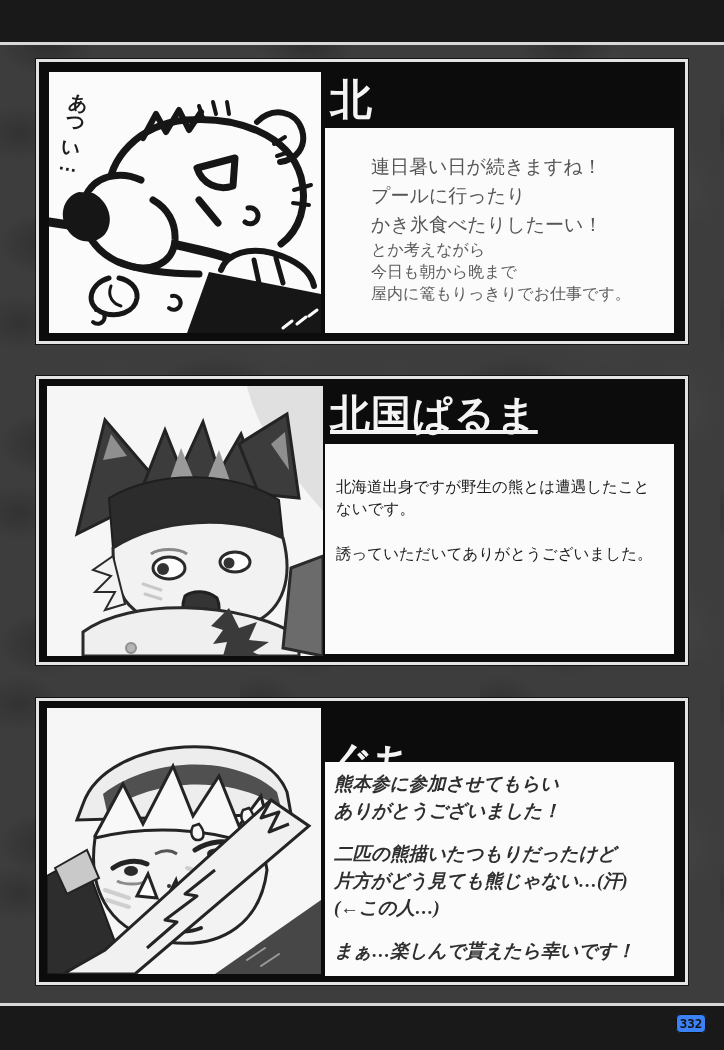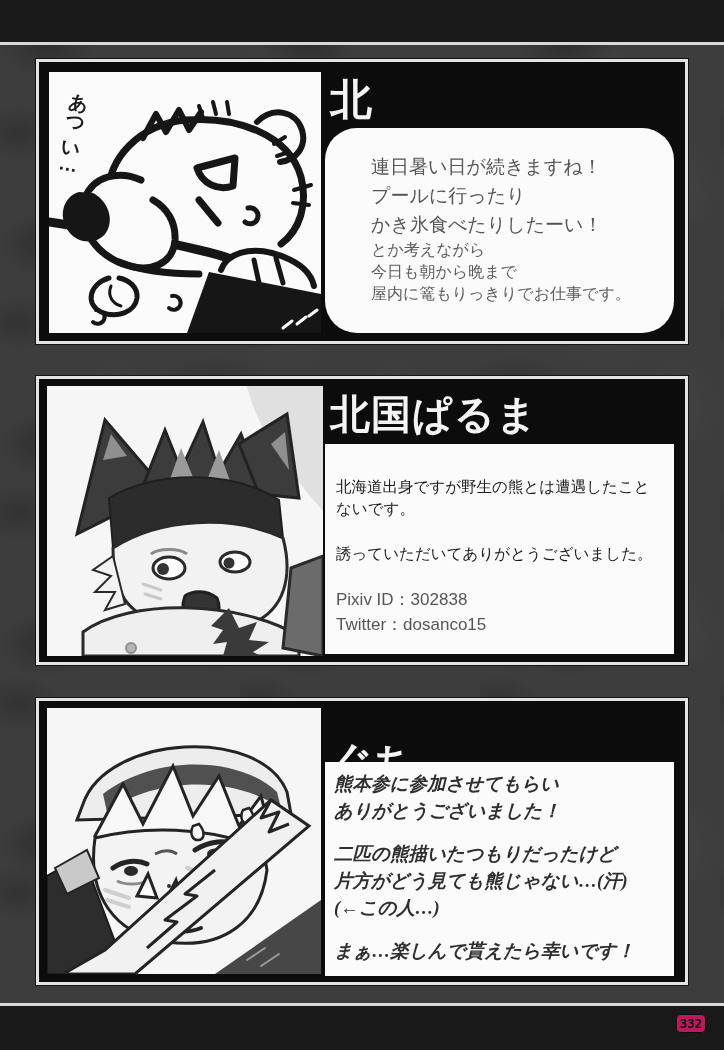--- a/index.html
+++ b/index.html
@@ -40,29 +40,29 @@
   .p2 .illus{left:8px;top:7px;width:276px;height:270px;}
   .p3 .illus{left:8px;top:7px;width:274px;height:266px;}
   .illus svg{display:block;width:100%;height:100%;}
 
   .title{
     position:absolute;left:291px;margin:0;color:#f4f4f4;
     font-family:"Liberation Serif","DejaVu Serif",serif;font-weight:bold;
     letter-spacing:1px;white-space:nowrap;
   }
   .p1 .title{top:10px;font-size:42px;}
-  .p2 .title{top:8px;font-size:40px;}
+  .p2 .title{top:8px;font-size:40px;text-decoration:underline;}
   .p3 .title{top:6px;font-size:42px;margin-top:27px;}
 
   .textbox{
     position:absolute;left:286px;width:349px;box-sizing:border-box;
     background:#fbfbfb;
   }
   .p1 .textbox{top:66px;height:205px;padding:24px 8px 0 46px;
-    color:#555;font-size:19px;line-height:29px;border-radius:32px;}
+    color:#555;font-size:19px;line-height:29px;}
   .p1 .block2{font-size:16px;line-height:22px;color:#5c5c5c;}
 
   .p2 .textbox{top:65px;height:210px;padding:32px 8px 0 11px;}
   .p2 .bold{font-weight:normal;color:#1c1c1c;font-size:15.5px;line-height:22px;}
   .p2 .block2{margin-top:23px;}
   .p2 .contacts{margin-top:22px;color:#565656;font-size:17px;line-height:25px;}
 
   .p3 .textbox{top:61px;height:214px;padding:9px 6px 0 9px;
     font-family:"Liberation Serif","DejaVu Serif",serif;font-weight:600;
     color:#2f2f2f;font-size:18.5px;line-height:27px;font-style:italic;}
@@ -72,21 +72,21 @@
 
   .caption-v{
     position:absolute;left:12px;top:8px;
     writing-mode:vertical-rl;text-orientation:upright;
     font-size:19px;font-weight:bold;color:#1d1d1d;
     transform:rotate(10deg);letter-spacing:3px;
   }
 
   .pageno{
     position:absolute;left:676px;top:8px;width:30px;height:19px;
-    background:#be185d;border-radius:5px;
+    background:#3b82f6;border-radius:5px;
     display:flex;align-items:center;justify-content:center;
     box-shadow:0 0 0 1px #0e0e0e inset;
   }
   .pageno span{
     font-family:"DejaVu Sans Mono","Liberation Mono",monospace;
     font-weight:bold;font-size:12.5px;color:#101010;letter-spacing:0;
   }
 </style>
 </head>
 <body>
@@ -171,24 +171,20 @@
       </svg>
     </div>
     <h2 class="title">北国ぱるま</h2>
     <div class="textbox">
       <div class="bold block1">
         <div class="line">北海道出身ですが野生の熊とは遭遇したこと</div>
         <div class="line">ないです。</div>
       </div>
       <div class="bold block2">
         <div class="line">誘っていただいてありがとうございました。</div>
-      </div>
-      <div class="contacts">
-        <div class="line">Pixiv ID：302838</div>
-        <div class="line">Twitter：dosanco15</div>
       </div>
     </div>
   </section>
 
   <section class="panel p3">
     <div class="illus">
       <svg viewBox="0 0 274 266" preserveAspectRatio="none">
         <rect x="0" y="0" width="274" height="266" fill="#f6f6f6"></rect>
         <path d="M36,96 C60,26 214,18 240,84 L244,106 L30,112 Z" fill="#ededed" stroke="#242424" stroke-width="3"></path>
         <path d="M56,86 C108,46 192,48 230,84 L234,100 C184,66 104,70 60,104 Z" fill="#505050"></path>

